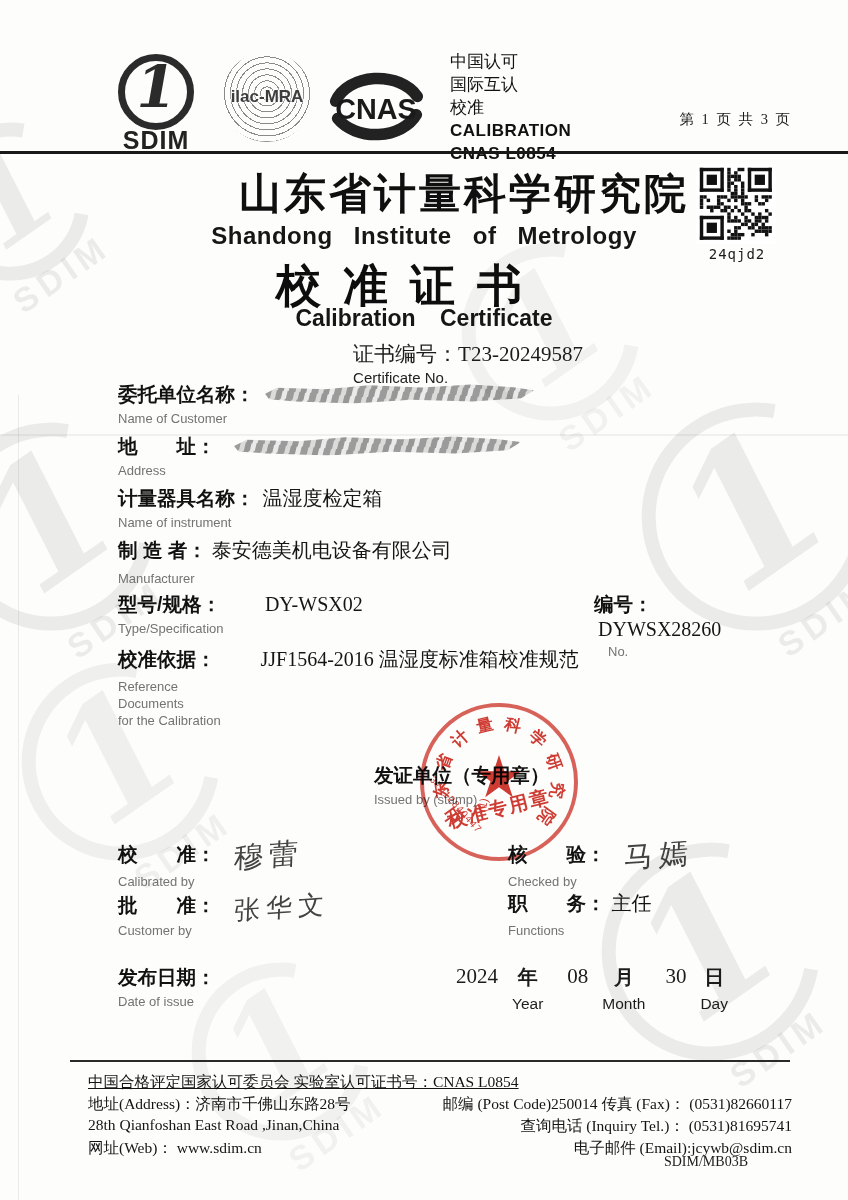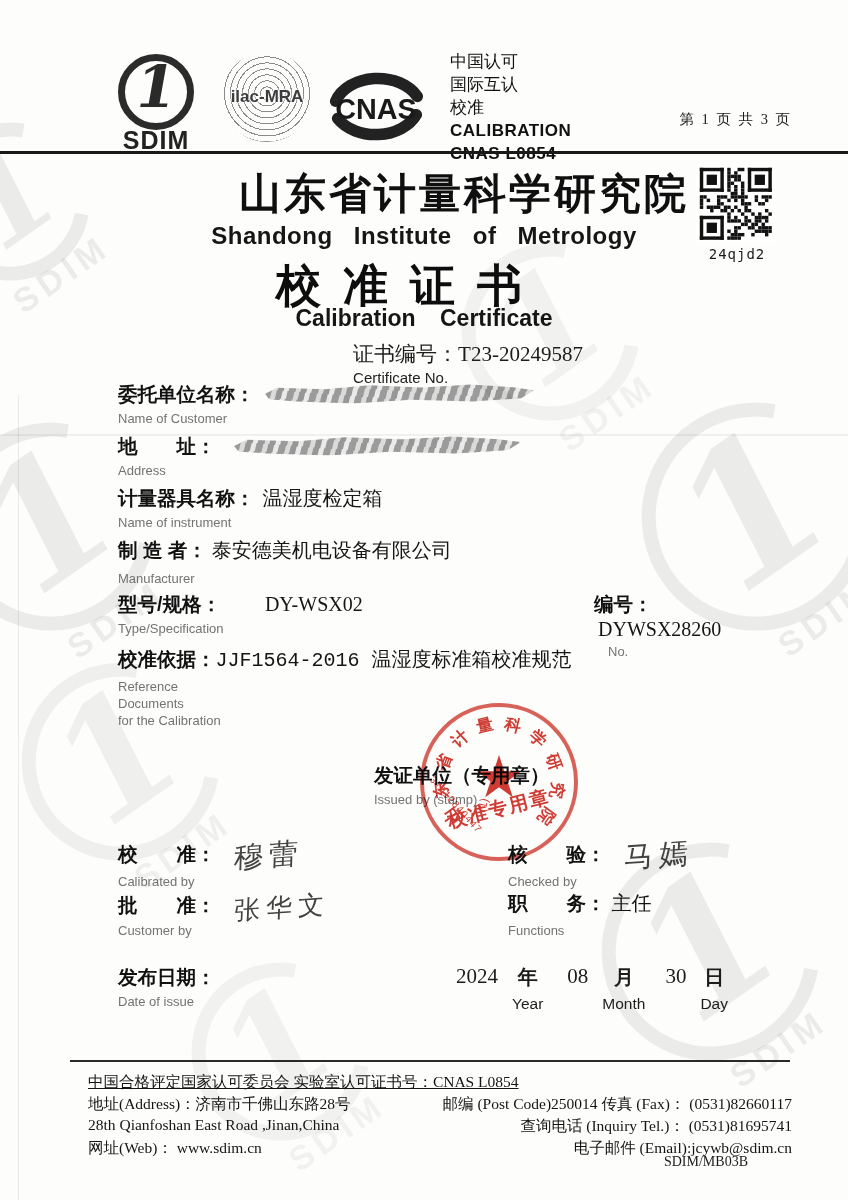--- a/index.html
+++ b/index.html
@@ -343,21 +343,21 @@
         <div class="sub">Type/Specification</div>
       </div>
       <div class="pairR">
         <span class="lab">编号：</span><span class="val" style="margin-left:4px;">DYWSX28260</span>
         <div class="sub" style="margin-left:14px;">No.</div>
       </div>
     </div>
   </div>
 
   <div class="fld" style="top:646px;">
-    <div><span class="lab">校准依据：</span><span class="val" style="font-family:Liberation Mono, monospace;">JJF1564-2016 温湿度标准箱校准规范</span></div>
+    <div><span class="lab">校准依据：</span><span class="val" style="margin-left:45px;">JJF1564-2016 温湿度标准箱校准规范</span></div>
     <div class="sub" style="line-height:17px;margin-top:5px;">
       <div>Reference</div>
       <div>Documents</div>
       <div>for the Calibration</div>
     </div>
   </div>
 
   <div class="fld" style="left:374px;top:762px;">
     <div class="lab">发证单位（专用章）</div>
     <div class="sub">Issued by (stamp)</div>

